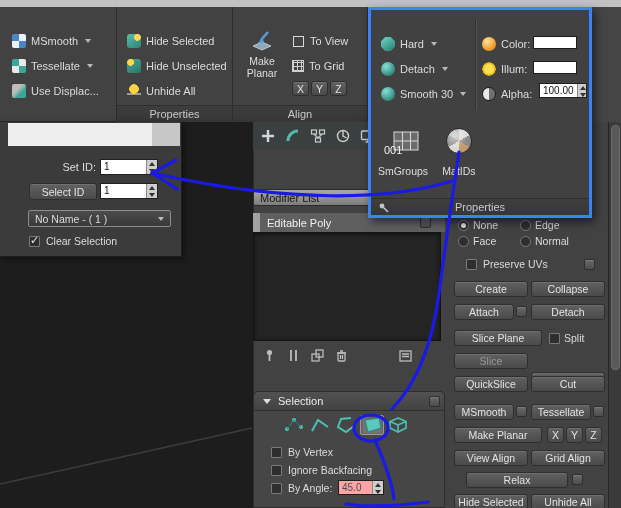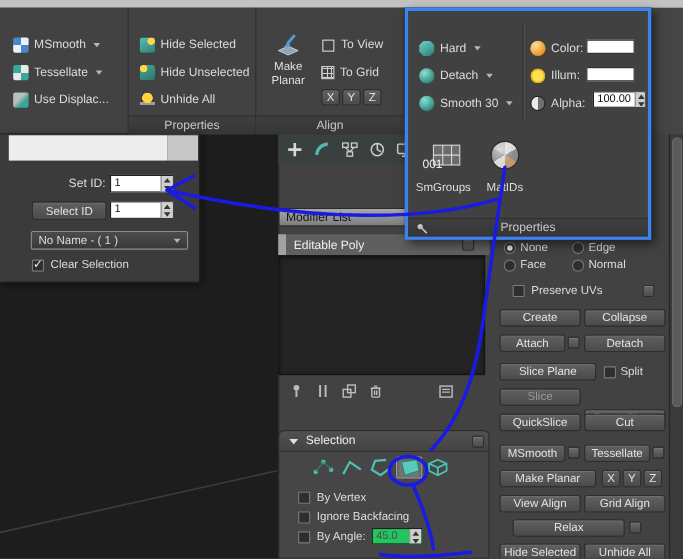--- a/index.html
+++ b/index.html
@@ -13,21 +13,21 @@
 .btn{display:flex;align-items:center;justify-content:center;background:linear-gradient(#616161,#4a4a4a);border:1px solid #2e2e2e;border-radius:3px;color:#e3e3e3;font-size:10.5px;box-shadow:inset 0 1px 0 rgba(255,255,255,.1);white-space:nowrap;cursor:default}
 .btn.dis{color:#989898}
 .sbox{width:11px;height:11px;background:linear-gradient(#6a6a6a,#4d4d4d);border:1px solid #2e2e2e;border-radius:2px;box-shadow:inset 0 1px 0 rgba(255,255,255,.12)}
 .cb{width:11px;height:11px;background:#2e2e2e;border:1px solid #7a7a7a;border-radius:1px;position:relative;flex:0 0 11px}
 .cb.on::after{content:"✓";position:absolute;left:0;top:-3px;color:#efefef;font-size:11px}
 .radio{width:11px;height:11px;border-radius:50%;background:#2e2e2e;border:1px solid #7a7a7a;position:relative;flex:0 0 11px}
 .radio.on::after{content:"";position:absolute;left:2px;top:2px;width:5px;height:5px;border-radius:50%;background:#ddd}
 .crow{display:flex;align-items:center;gap:6px;color:#dcdcdc;font-size:10.5px;white-space:nowrap}
 .field{display:flex;align-items:stretch;background:#fff;border:1px solid #1f1f1f;font-size:10px;color:#111}
 .field .val{flex:1;padding:1px 3px;line-height:12px}
-.field.fdis{background:#22c55e;color:#4c4c4c}
+.field.fdis{background:#fca5a5;color:#4c4c4c}
 .spin{width:11px;display:flex;flex-direction:column;border-left:1px solid #888;background:#cfcfcf}
 .spin i{flex:1;position:relative;font-style:normal}
 .spin i::after{content:"";position:absolute;left:2px;top:2px;border-left:3px solid transparent;border-right:3px solid transparent}
 .spin i.up::after{border-bottom:4px solid #333}
 .spin i.dn::after{border-top:4px solid #333}
 .sec{border-right:1px solid #2d2d2d}
 .sec-label{position:absolute;left:0;right:0;bottom:0;height:17px;line-height:16px;text-align:center;color:#c8c8c8;font-size:11px;background:linear-gradient(#3e3e3e,#363636);border-top:1px solid #2f2f2f}
 .swatch{background:#fff;border:1px solid #1c1c1c}
 .modlist{background:linear-gradient(#a9a9a9,#7d7d7d);border:1px solid #2b2b2b;color:#141414;font-size:11px;display:flex;align-items:center;padding:0 6px;border-radius:2px}
 .selbtn{width:24px;height:20px;display:flex;align-items:center;justify-content:center;border-radius:2px}

